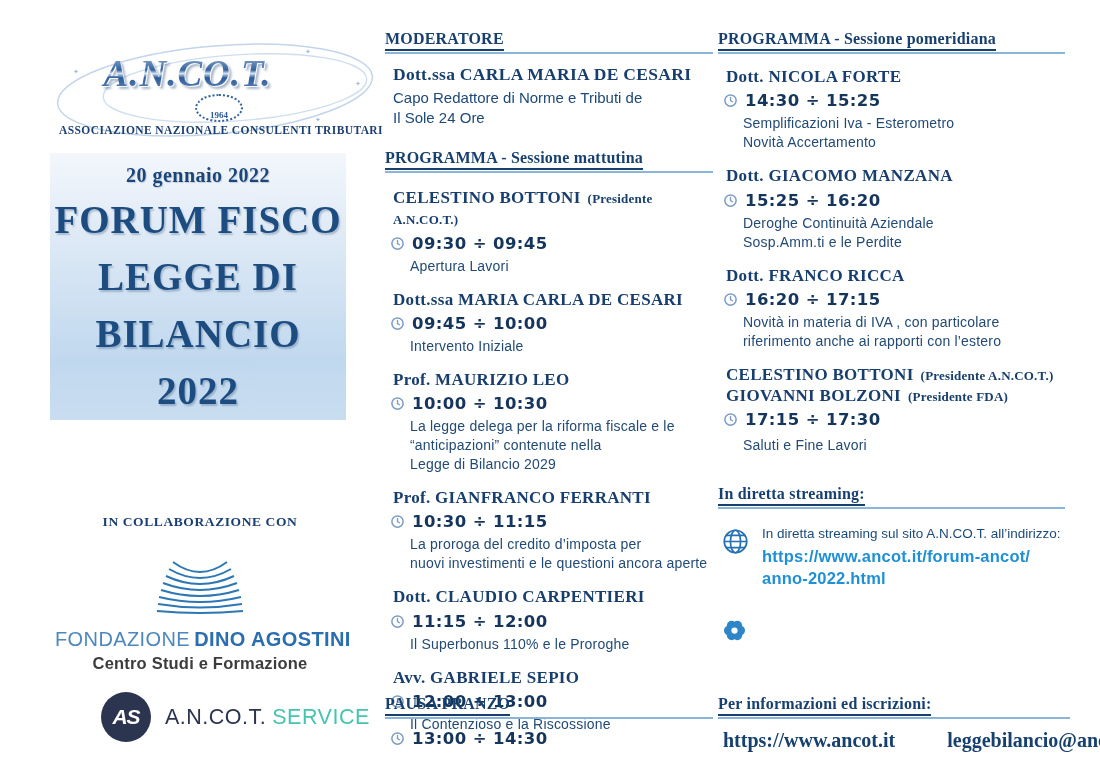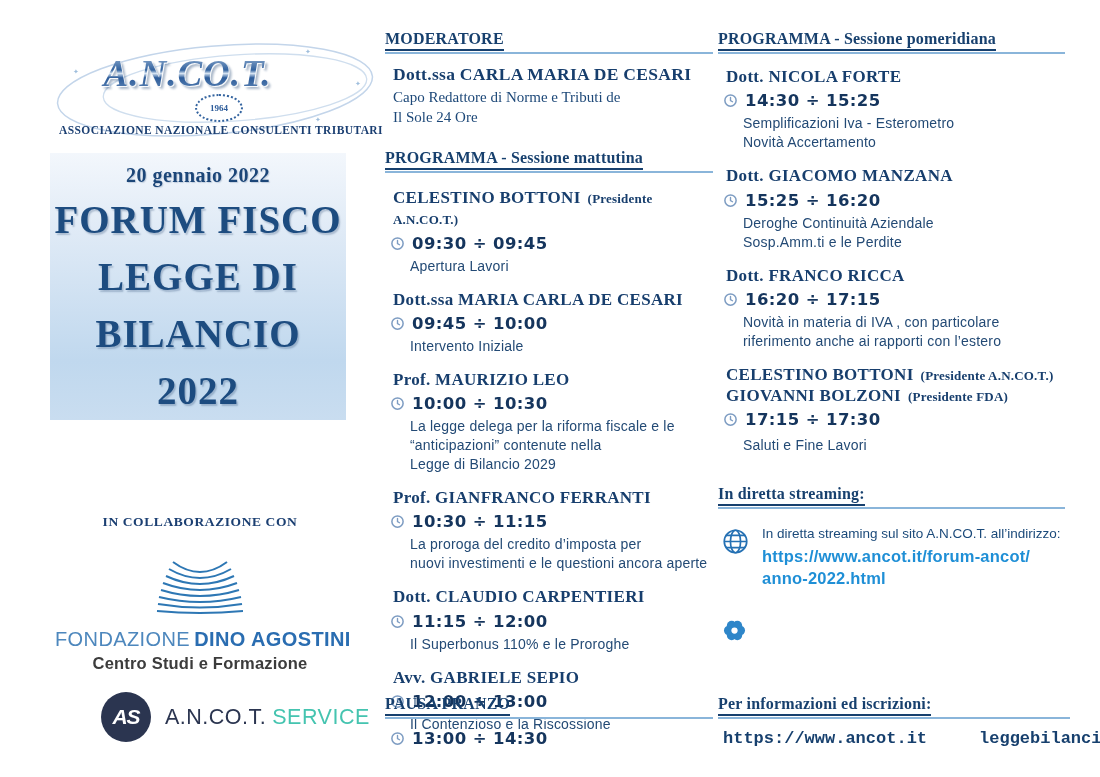--- a/index.html
+++ b/index.html
@@ -35,27 +35,27 @@
   }
   
   .col-mid   { position:absolute; left:385px; top:30px;  width:328px; }
   .col-right { position:absolute; left:718px; top:30px;  width:347px; }
   .block-gap { height:22px; }
   .mod-name {
     font-family:"Liberation Serif", serif; font-weight:700; font-size:17.5px;
     color:#173e6d; letter-spacing:.3px; padding-left:8px; margin-top:10px;
   }
   .mod-desc {
-    font-family:Liberation Serif, serif; font-size:15px; color:#1d4878;
+    font-family:Liberation Sans, sans-serif; font-size:15px; color:#1d4878;
     line-height:1.3; padding-left:8px; margin-top:3px; white-space:pre-line;
   }
   .pausa-block { position:absolute; left:385px; top:695px; width:328px; }
   .info-block  { position:absolute; left:718px; top:695px; width:352px; }
   .info-links { display:flex; gap:52px; margin-top:10px; padding-left:5px;
-    font-family:Liberation Mono, monospace; font-weight:700; font-size:17px; color:#17406e; }
+    font-family:Liberation Serif, serif; font-weight:700; font-size:20px; color:#17406e; }
   
   .stream-entry { display:flex; margin-top:16px; }
   .stream-icon-col { flex:0 0 44px; padding-top:3px; padding-left:4px; }
   .stream-text {
     font-family:"Liberation Sans", sans-serif; font-size:13.5px; color:#1b4a7a;
     line-height:1.4; white-space:pre-line;
   }
   .stream-link {
     font-family:"Liberation Sans", sans-serif; font-weight:700; font-size:16.5px;
     color:#1f8fd6; line-height:1.3; white-space:pre-line; margin-top:2px;
@@ -68,21 +68,21 @@
     position:absolute; left:0; right:60px; top:14px; text-align:center;
     font-family:"Liberation Serif", serif; font-weight:700; font-style:italic;
     font-size:37px; letter-spacing:1px;
     background:linear-gradient(180deg,#a9c1dd 0%,#33639f 42%,#d4e2f1 50%,#2d5c9a 60%,#6f94bf 100%);
     -webkit-background-clip:text; background-clip:text; color:transparent;
     filter:drop-shadow(1px 1px 0 rgba(255,255,255,.9)) drop-shadow(2px 2px 1px rgba(60,90,130,.45));
   }
   .stamp {
     position:absolute; left:140px; top:56px; width:48px; height:28px;
     border:2px dotted #33639f; border-radius:50%; background:rgba(255,255,255,.85);
-    display:flex; align-items:center; justify-content:center;
+    display:flex; align-items:flex-end; justify-content:center;
     font-family:"Liberation Serif", serif; font-weight:700; font-size:9px; color:#2d5c9a;
   }
   .assoc-line {
     position:absolute; left:-14px; top:86px; width:360px; text-align:center;
     font-family:"Liberation Serif", serif; font-weight:700; font-size:11.5px;
     color:#1b3f72; letter-spacing:.4px;
   }
   .event-box {
     position:absolute; left:50px; top:153px; width:296px; height:267px;
     background:linear-gradient(180deg,#f3f7fc 0%,#dfeaf6 30%,#c0d8ee 78%,#c9ddf0 100%);

